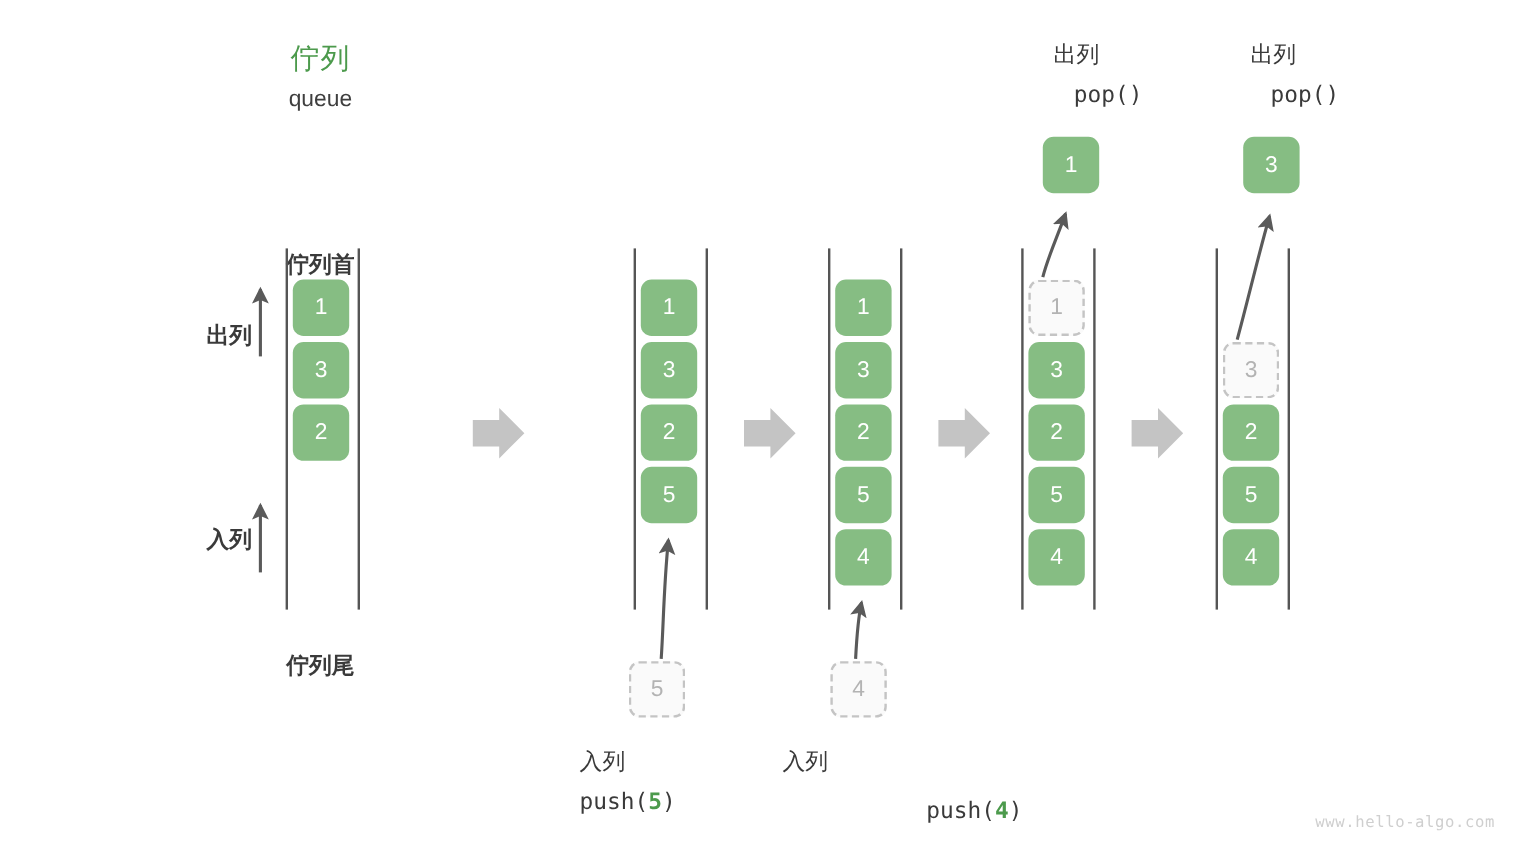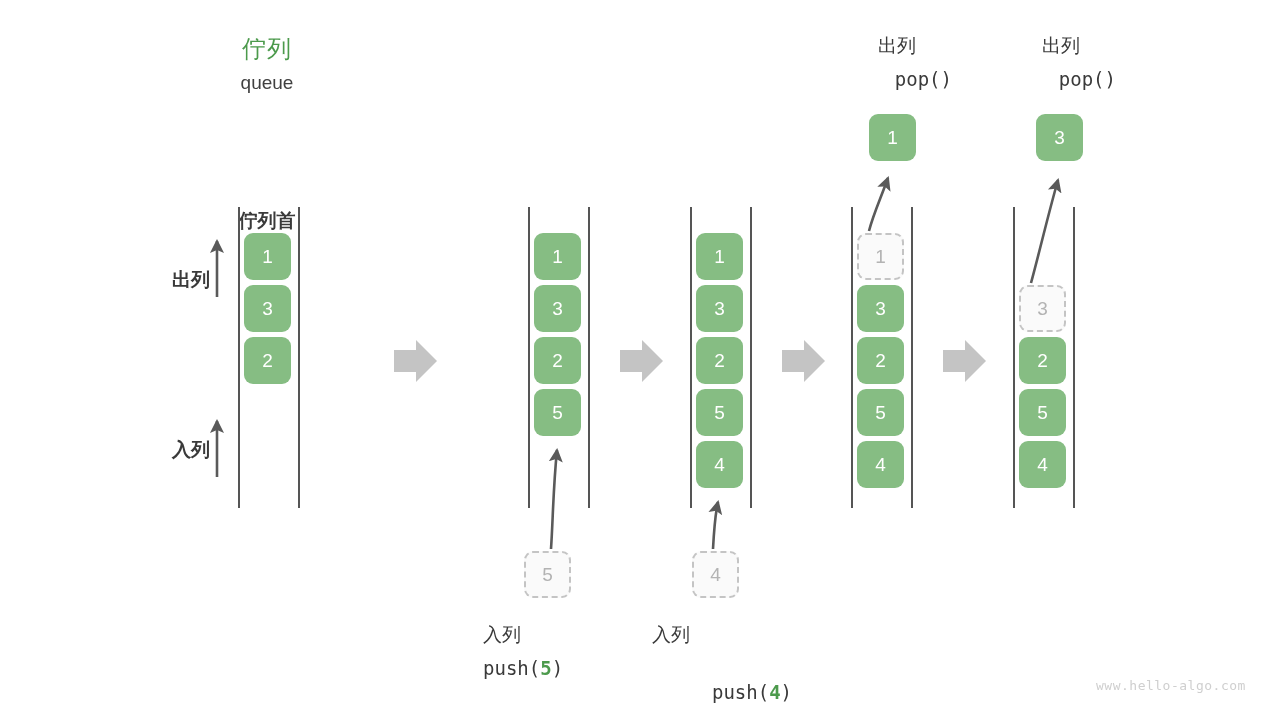--- a/index.html
+++ b/index.html
@@ -100,20 +100,21 @@
 </style>
 </head>
 <body>
 
 <div id="canvas">
 
   <div class="abs title-cn" style="left:192px; top:33px; width:150px;">佇列</div>
   <div class="abs title-en" style="left:192px; top:72px; width:150px;">queue</div>
 
   <div class="abs bold-label" style="left:192px; top:160px; width:150px;margin-top:48px;">佇列首</div>
+  <div class="abs bold-label" style="left:192px; top:542px; width:150px;">佇列尾</div>
 
   <div class="abs bold-label" style="left:140px; top:267px; width:70px; text-align:right;">出列</div>
   <div class="abs bold-label" style="left:140px; top:437px; width:70px; text-align:right;">入列</div>
 
   <div class="abs rail" style="left:238px; top:207px; height:301px;"></div>
   <div class="abs rail" style="left:298px; top:207px; height:301px;"></div>
 
   <div class="abs node" style="left:244px; top:233px;">1</div>
   <div class="abs node" style="left:244px; top:285px;">3</div>
   <div class="abs node" style="left:244px; top:337px;">2</div>
@@ -136,21 +137,21 @@
 
   <div class="abs node" style="left:696px; top:233px;">1</div>
   <div class="abs node" style="left:696px; top:285px;">3</div>
   <div class="abs node" style="left:696px; top:337px;">2</div>
   <div class="abs node" style="left:696px; top:389px;">5</div>
   <div class="abs node" style="left:696px; top:441px;">4</div>
 
   <div class="abs node ghost" style="left:692px; top:551px;">4</div>
 
   <div class="abs op-label-cn" style="left:652px; top:622px; width:160px; text-align:left;">入列</div>
-  <div class="abs op-label-code" style="left:652px; top:681px; width:200px; text-align:center;"><span>push(</span><span class="num">4</span><span>)</span></div>
+  <div class="abs op-label-code" style="left:652px; top:665px; width:200px; text-align:right;"><span>push(</span><span class="num">4</span><span>)</span></div>
 
   <div class="abs rail" style="left:851px; top:207px; height:301px;"></div>
   <div class="abs rail" style="left:911px; top:207px; height:301px;"></div>
 
   <div class="abs node ghost" style="left:857px; top:233px;">1</div>
   <div class="abs node" style="left:857px; top:285px;">3</div>
   <div class="abs node" style="left:857px; top:337px;">2</div>
   <div class="abs node" style="left:857px; top:389px;">5</div>
   <div class="abs node" style="left:857px; top:441px;">4</div>
 

